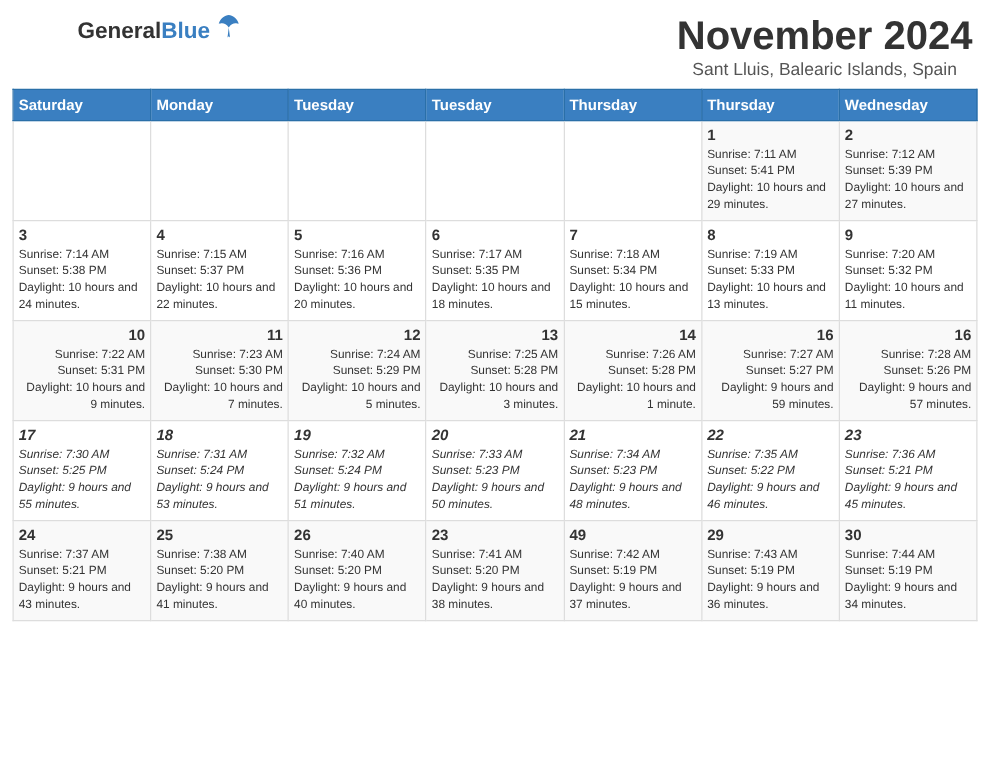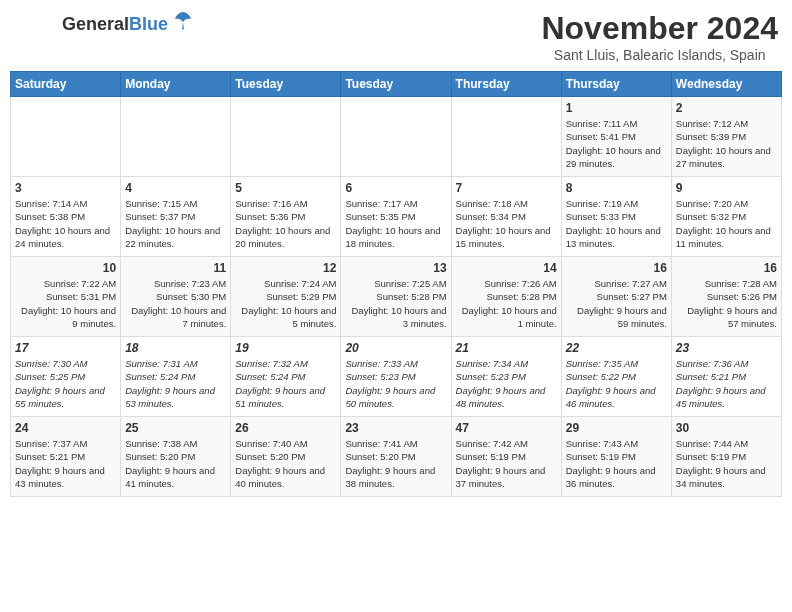--- a/index.html
+++ b/index.html
@@ -250,21 +250,21 @@
         </td>
         <td>
           <span class="day-number">26</span>
           <div class="day-info">Sunrise: 7:40 AM<br>Sunset: 5:20 PM<br>Daylight: 9 hours and 40 minutes.</div>
         </td>
         <td>
           <span class="day-number">23</span>
           <div class="day-info">Sunrise: 7:41 AM<br>Sunset: 5:20 PM<br>Daylight: 9 hours and 38 minutes.</div>
         </td>
         <td>
-          <span class="day-number">47</span>
+          <span class="day-number">49</span>
           <div class="day-info">Sunrise: 7:42 AM<br>Sunset: 5:19 PM<br>Daylight: 9 hours and 37 minutes.</div>
         </td>
         <td>
           <span class="day-number">29</span>
           <div class="day-info">Sunrise: 7:43 AM<br>Sunset: 5:19 PM<br>Daylight: 9 hours and 36 minutes.</div>
         </td>
         <td>
           <span class="day-number">30</span>
           <div class="day-info">Sunrise: 7:44 AM<br>Sunset: 5:19 PM<br>Daylight: 9 hours and 34 minutes.</div>
         </td>

